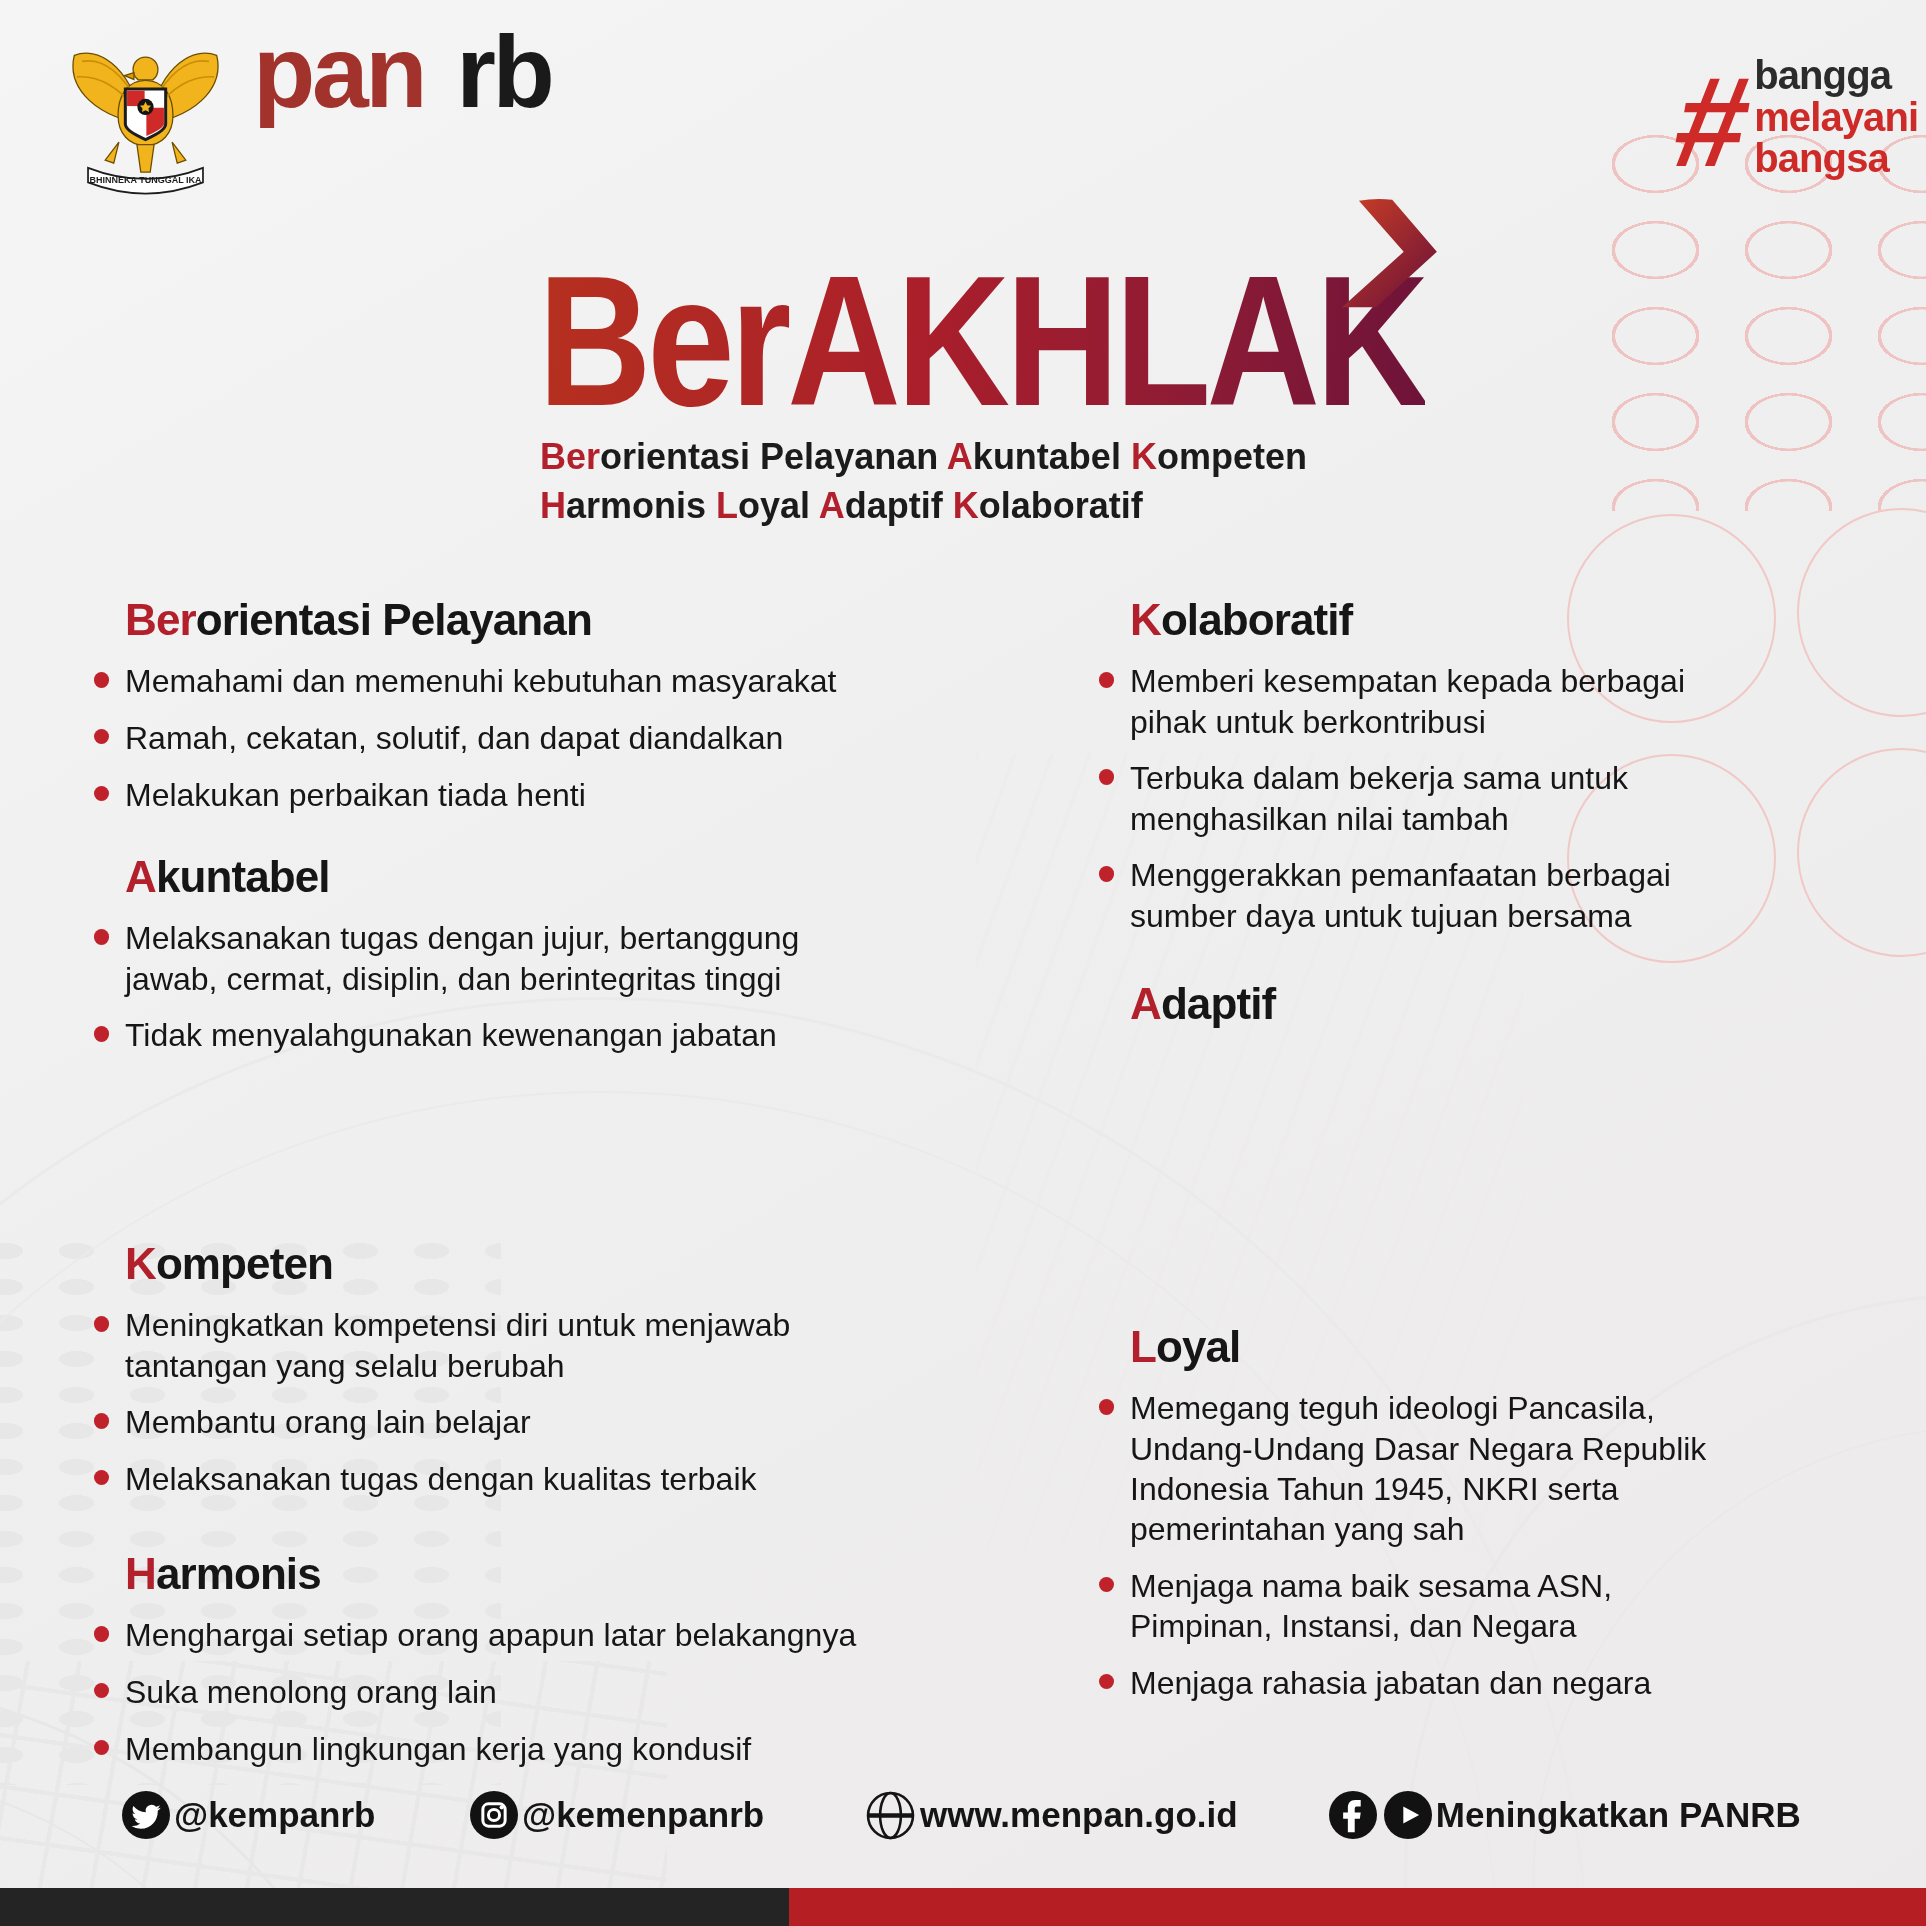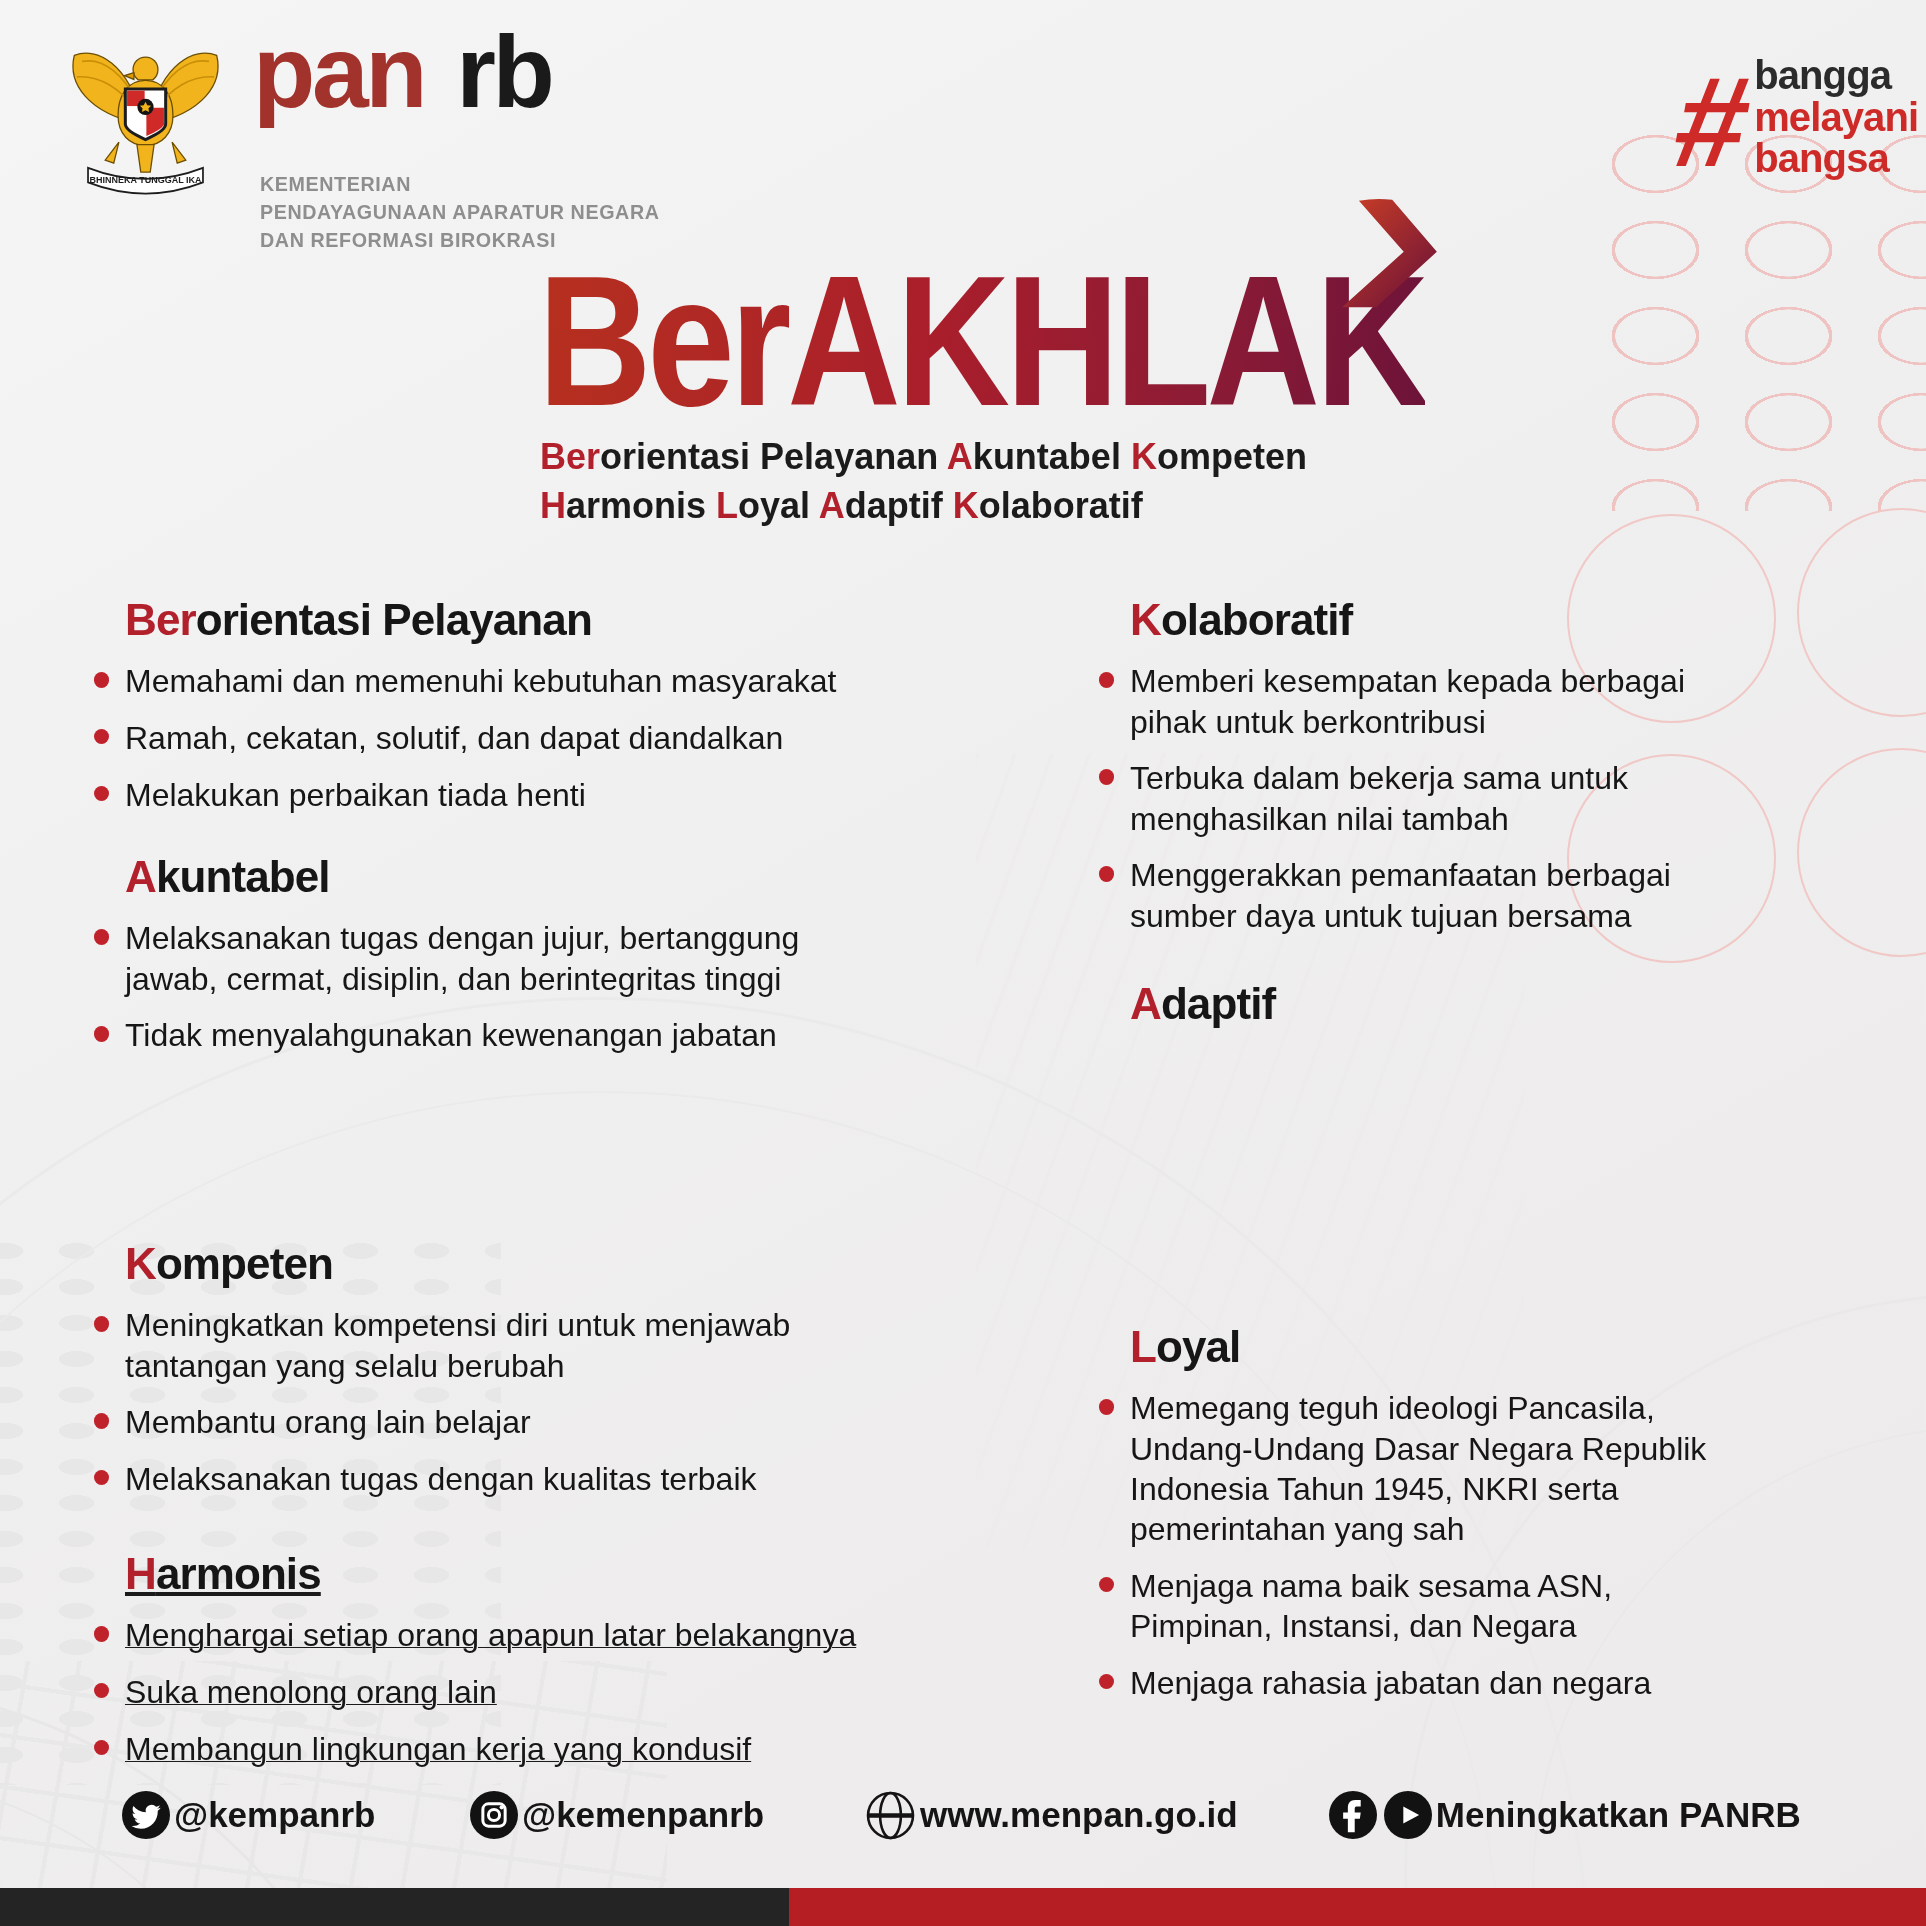--- a/index.html
+++ b/index.html
@@ -131,25 +131,20 @@
         <path d="M190,146 l4,8 9,1 -6,6 1,9 -8,-4 -8,4 1,-9 -6,-6 9,-1 Z" fill="#f2b41d"></path>
       </g>
       <g>
         <path d="M56,300 Q190,352 324,300 L324,334 Q190,386 56,334 Z" fill="#ffffff" stroke="#1d1d1d" stroke-width="4"></path>
         <text x="190" y="336" text-anchor="middle" font-size="21" font-weight="bold" fill="#1d1d1d">BHINNEKA TUNGGAL IKA</text>
       </g>
     </svg>
   </div>
 
   <div class="panrb"><span class="pan">pan</span><span class="rb">rb</span></div>
-  <div class="ministry">
-    <div>KEMENTERIAN</div>
-    <div>PENDAYAGUNAAN APARATUR NEGARA</div>
-    <div>DAN REFORMASI BIROKRASI</div>
-  </div>
 
   <div class="hashtag">
     <span class="hash">#</span>
     <span class="hwords">
       <span class="hw-black">bangga</span>
       <span class="hw-red">melayani</span>
       <span class="hw-red">bangsa</span>
     </span>
   </div>
 
@@ -189,21 +184,21 @@
   <section class="sec sec-left" style="top:1240px;">
     <h2 class="sec-h"><span class="accent">K</span><span>ompeten</span></h2>
     <ul>
       <li><span class="dot"></span><span class="li-t">Meningkatkan kompetensi diri untuk menjawab
 tantangan yang selalu berubah</span></li>
       <li><span class="dot"></span><span class="li-t">Membantu orang lain belajar</span></li>
       <li><span class="dot"></span><span class="li-t">Melaksanakan tugas dengan kualitas terbaik</span></li>
     </ul>
   </section>
 
-  <section class="sec sec-left" style="top:1550px;text-decoration:underline;">
+  <section class="sec sec-left" style="top:1550px;">
     <h2 class="sec-h"><span class="accent">H</span><span>armonis</span></h2>
     <ul>
       <li><span class="dot"></span><span class="li-t">Menghargai setiap orang apapun latar belakangnya</span></li>
       <li><span class="dot"></span><span class="li-t">Suka menolong orang lain</span></li>
       <li><span class="dot"></span><span class="li-t">Membangun lingkungan kerja yang kondusif</span></li>
     </ul>
   </section>
 
   <section class="sec sec-right" style="top:596px;">
     <h2 class="sec-h"><span class="accent">K</span><span>olaboratif</span></h2>

